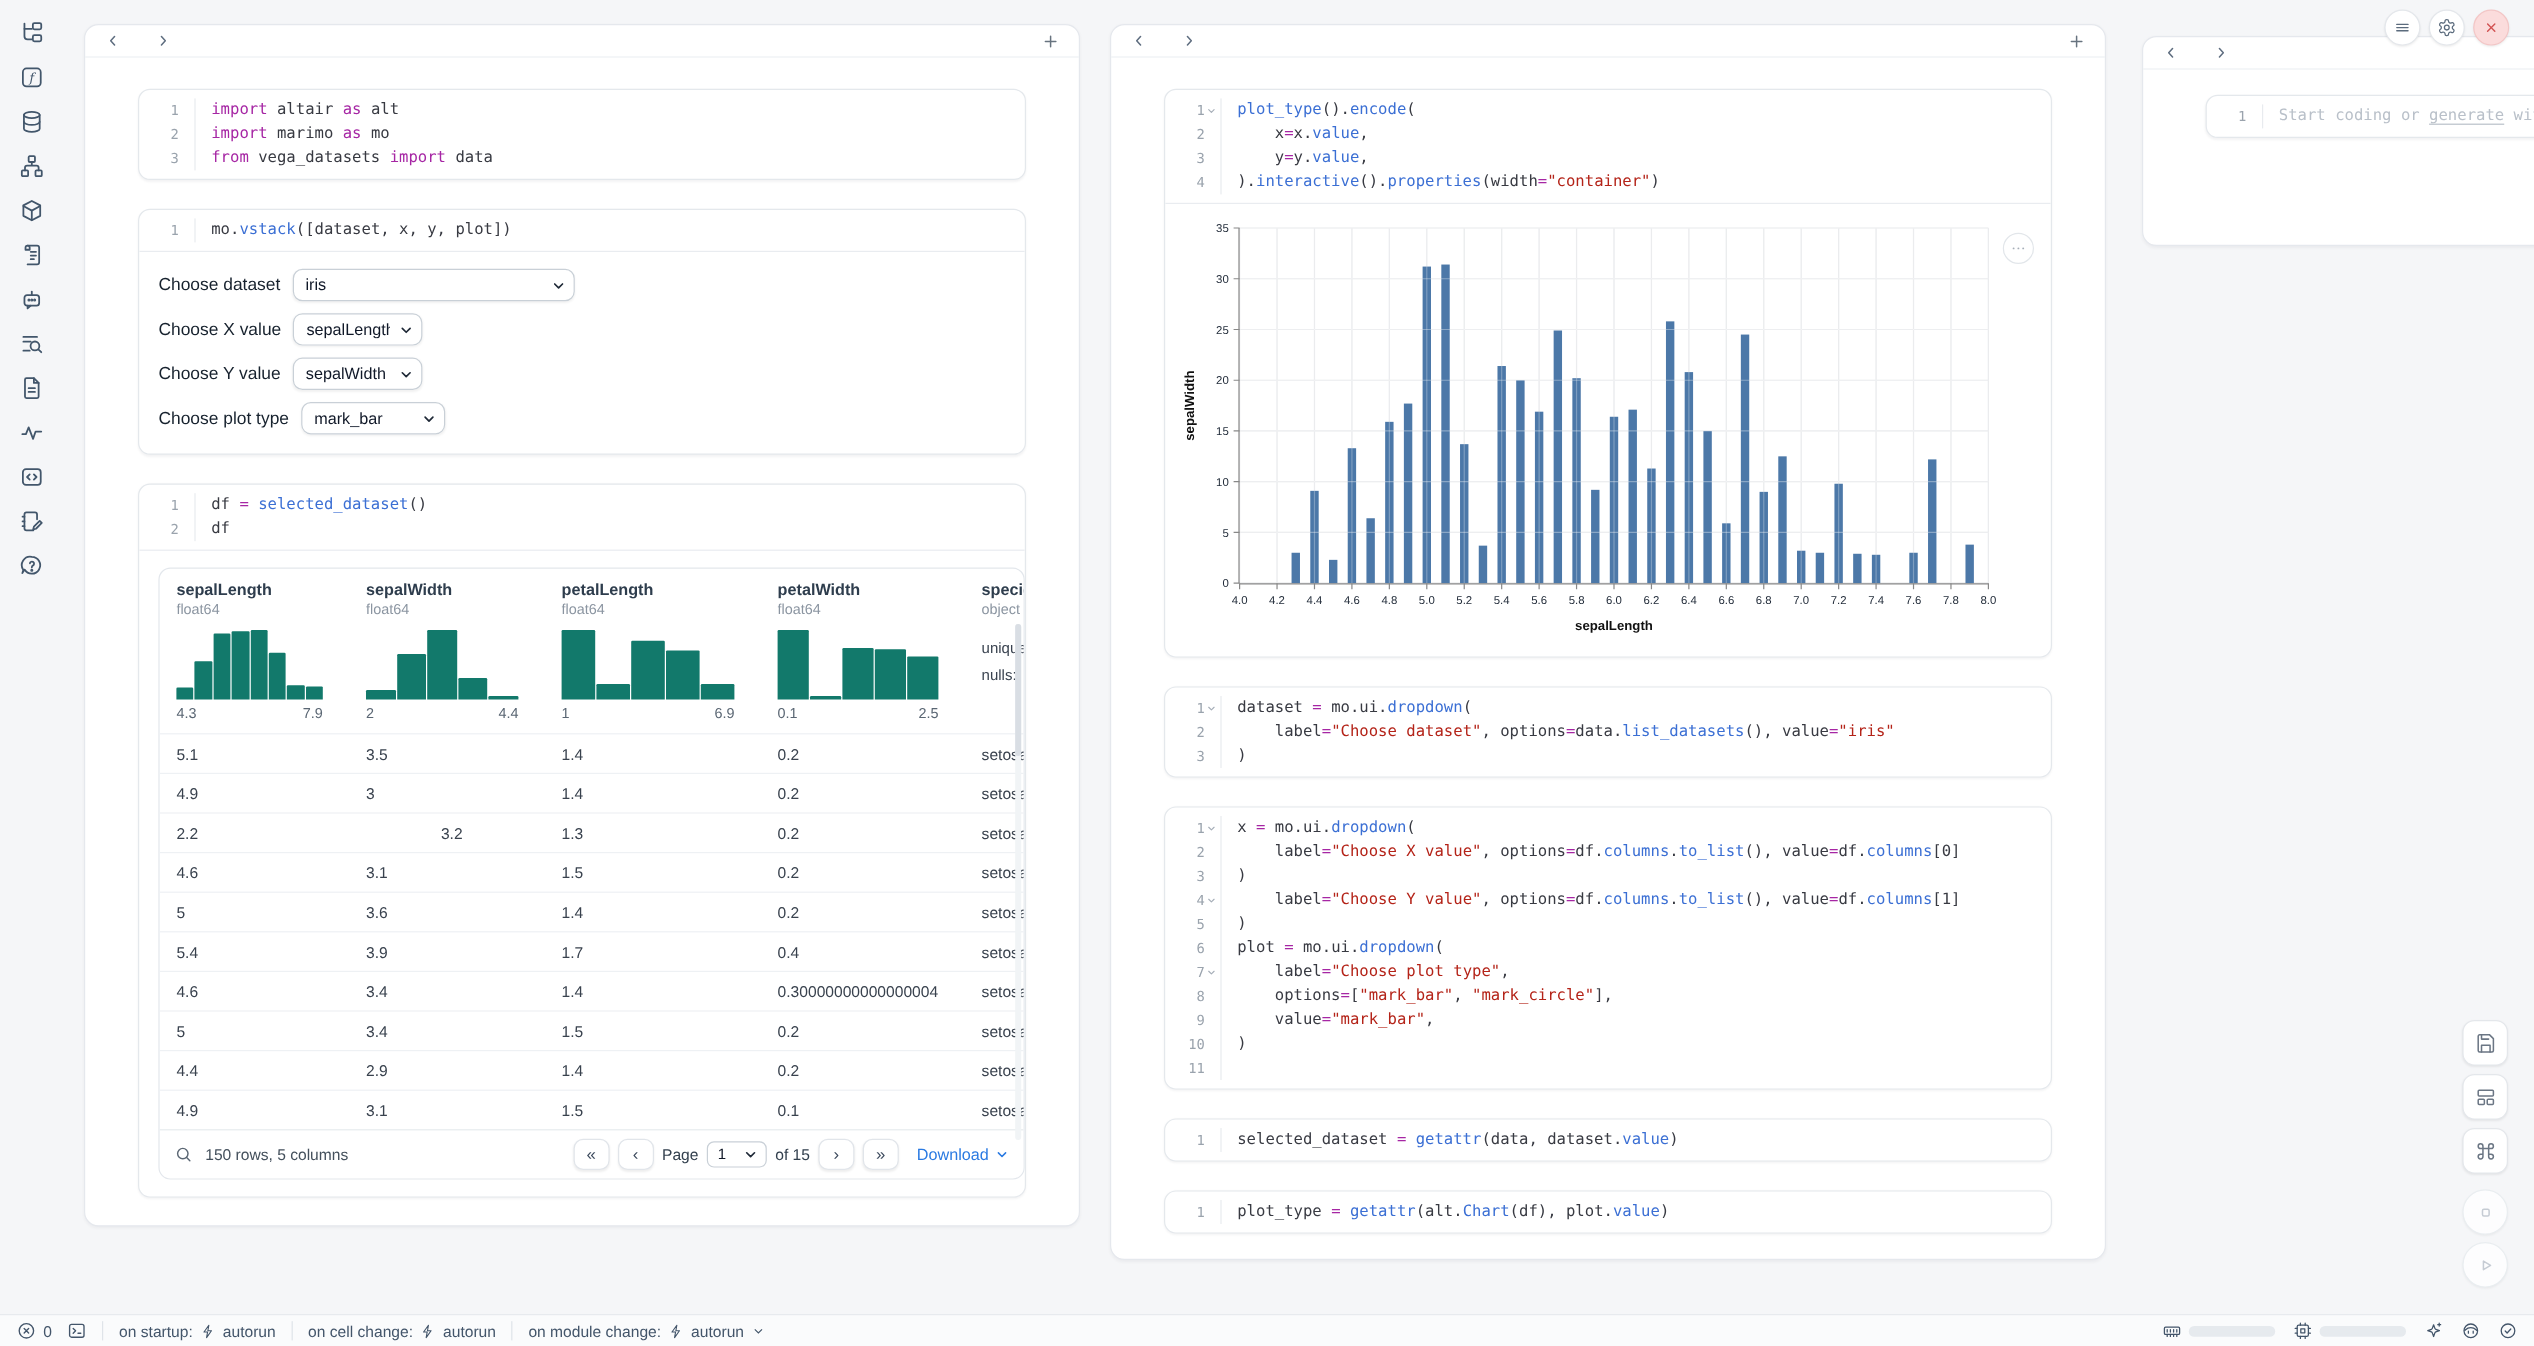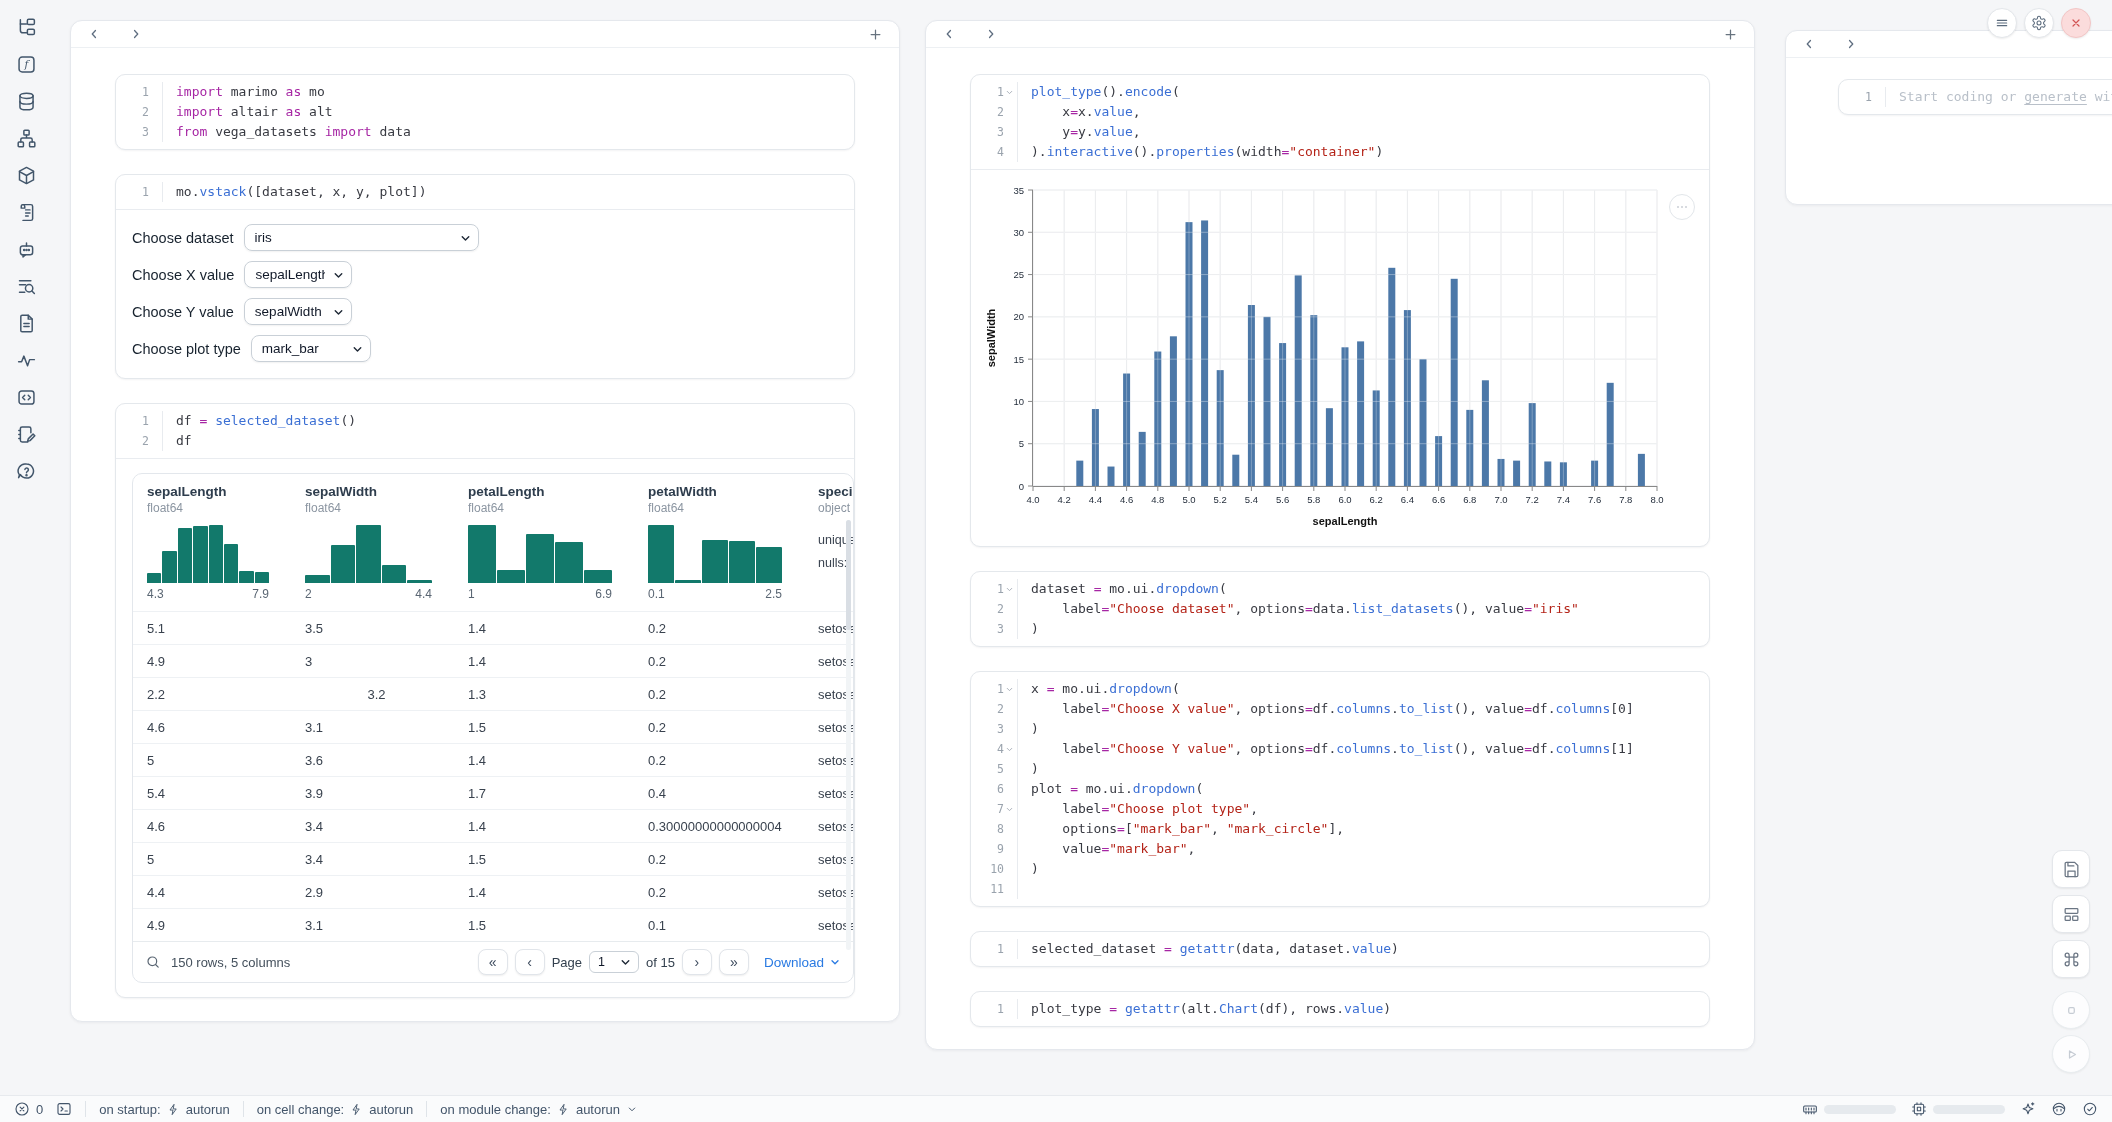--- a/index.html
+++ b/index.html
@@ -275,22 +275,22 @@
               <div class="gl">
                 <span class="ln">3</span>
                 <span class="fold hide">
                   <svg viewBox="0 0 24 24" fill="none" stroke="currentColor" stroke-width="2.5" stroke-linecap="round" stroke-linejoin="round">
                     <path d="m6 9 6 6 6-6"></path>
                   </svg>
                 </span>
               </div>
             </div>
             <div class="codelines">
+              <div class="cl"><span class="tk-kw">import</span><span class="tk-pl"> altair </span><span class="tk-kw">as</span><span class="tk-pl"> alt</span></div>
               <div class="cl"><span class="tk-kw">import</span><span class="tk-pl"> marimo </span><span class="tk-kw">as</span><span class="tk-pl"> mo</span></div>
-              <div class="cl"><span class="tk-kw">import</span><span class="tk-pl"> altair </span><span class="tk-kw">as</span><span class="tk-pl"> alt</span></div>
               <div class="cl"><span class="tk-kw">from</span><span class="tk-pl"> vega_datasets </span><span class="tk-kw">import</span><span class="tk-pl"> data</span></div>
             </div>
           </div>
       </div>
       <div class="cell">
         <div class="codearea">
             <div class="gutter">
               <div class="gl">
                 <span class="ln">1</span>
                 <span class="fold hide">
@@ -946,21 +946,21 @@
               <div class="gl">
                 <span class="ln">1</span>
                 <span class="fold hide">
                   <svg viewBox="0 0 24 24" fill="none" stroke="currentColor" stroke-width="2.5" stroke-linecap="round" stroke-linejoin="round">
                     <path d="m6 9 6 6 6-6"></path>
                   </svg>
                 </span>
               </div>
             </div>
             <div class="codelines">
-              <div class="cl"><span class="tk-pl">plot_type </span><span class="tk-op">=</span><span class="tk-pl"> </span><span class="tk-fn">getattr</span><span class="tk-pl">(alt.</span><span class="tk-fn">Chart</span><span class="tk-pl">(df), rows.</span><span class="tk-fn">value</span><span class="tk-pl">)</span></div>
+              <div class="cl"><span class="tk-pl">plot_type </span><span class="tk-op">=</span><span class="tk-pl"> </span><span class="tk-fn">getattr</span><span class="tk-pl">(alt.</span><span class="tk-fn">Chart</span><span class="tk-pl">(df), plot.</span><span class="tk-fn">value</span><span class="tk-pl">)</span></div>
             </div>
           </div>
       </div>
     </div>
   </section>
 
   <section class="panel" id="panel-right">
     <div class="panel-head">
       <span class="navchev"><svg viewBox="0 0 24 24" fill="none" stroke="currentColor" stroke-width="2.2" stroke-linecap="round" stroke-linejoin="round">
             <path d="M14.5 6 9 12l5.5 6"></path>

